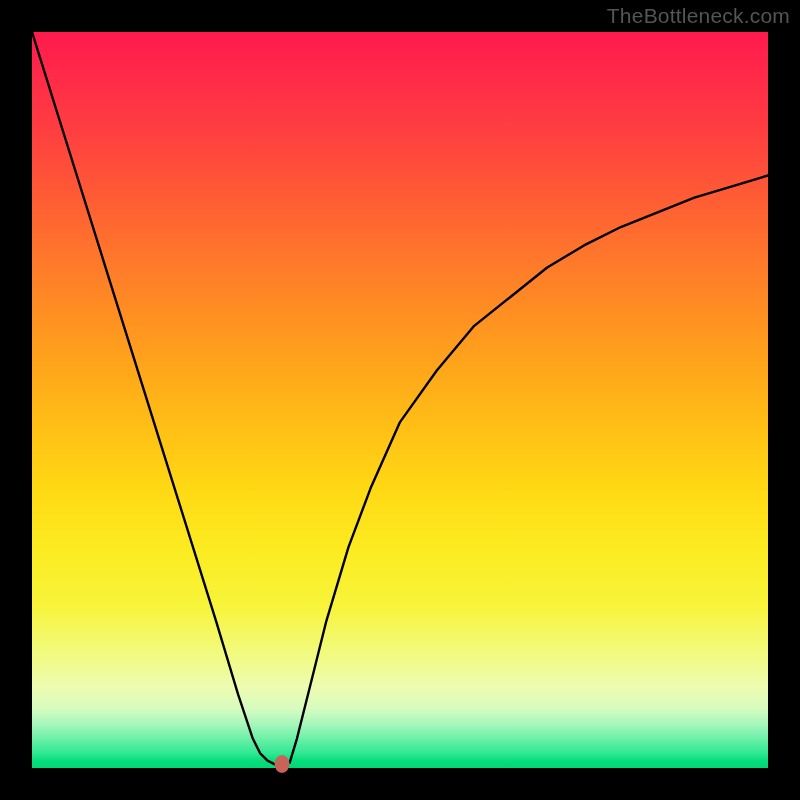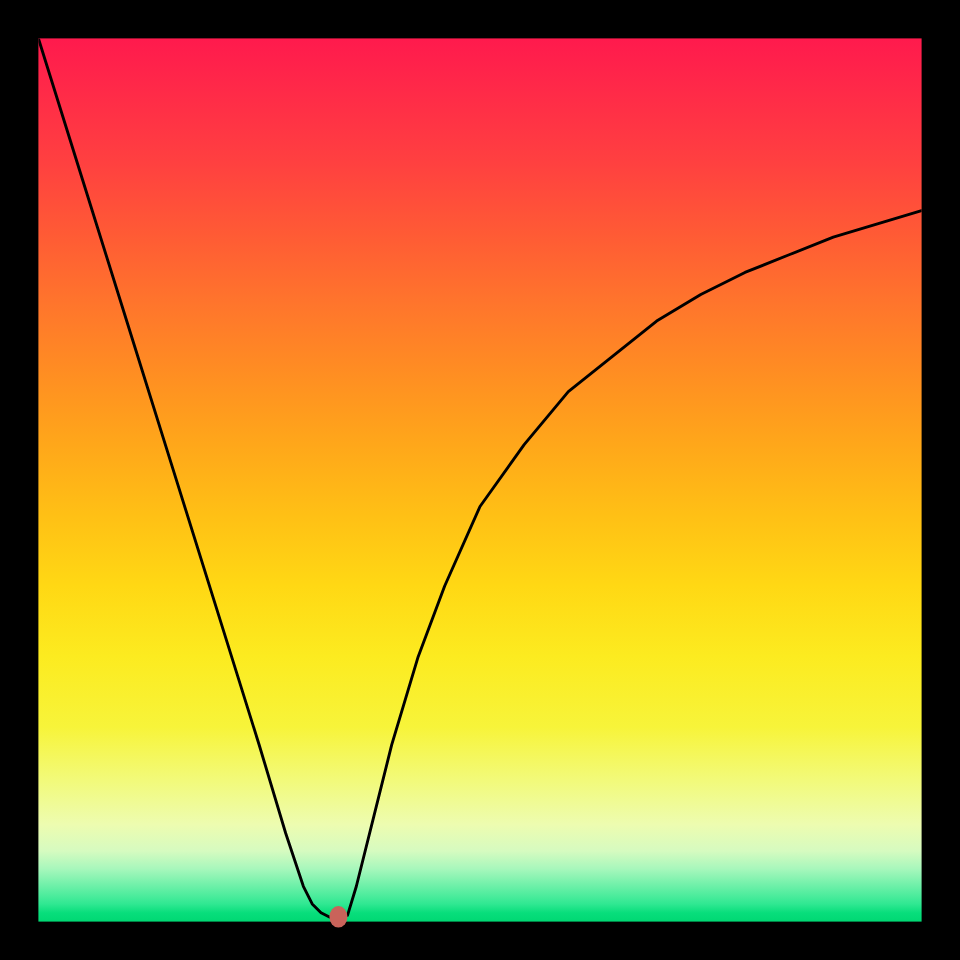--- a/index.html
+++ b/index.html
@@ -68,19 +68,20 @@
     height: 18px;
     background: #c9635a;
     border-radius: 50% / 50%;
     transform: translate(-50%, -50%);
   }
 </style>
 </head>
 <body>
 
 <div class="frame">
+  <div class="watermark">TheBottleneck.com</div>
   <div class="plot-area">
     <svg class="curve" viewBox="0 0 736 736" preserveAspectRatio="none">
       <path d="M0.00 0.00 L36.80 117.76 L73.60 235.52 L110.40 353.28 L147.20 471.04 L184.00 588.80 L206.08 662.40 L220.80 706.56 L228.16 721.28 L235.52 728.64 L242.88 732.32 L250.24 732.32 L257.60 730.85 L264.96 706.56 L279.68 647.68 L294.40 588.80 L316.48 515.20 L338.56 456.32 L368.00 390.08 L404.80 338.56 L441.60 294.40 L478.40 264.96 L515.20 235.52 L552.00 213.44 L588.80 195.04 L625.60 180.32 L662.40 165.60 L699.20 154.56 L736.00 143.52" fill="none" stroke="#000" stroke-width="2.4" stroke-linejoin="round" stroke-linecap="round"></path>
     </svg>
     <div class="marker" style="left: 250.24px; top: 732.32px; background: rgb(201, 99, 90);"></div>
   </div>
 </div>
 
 </body></html>

